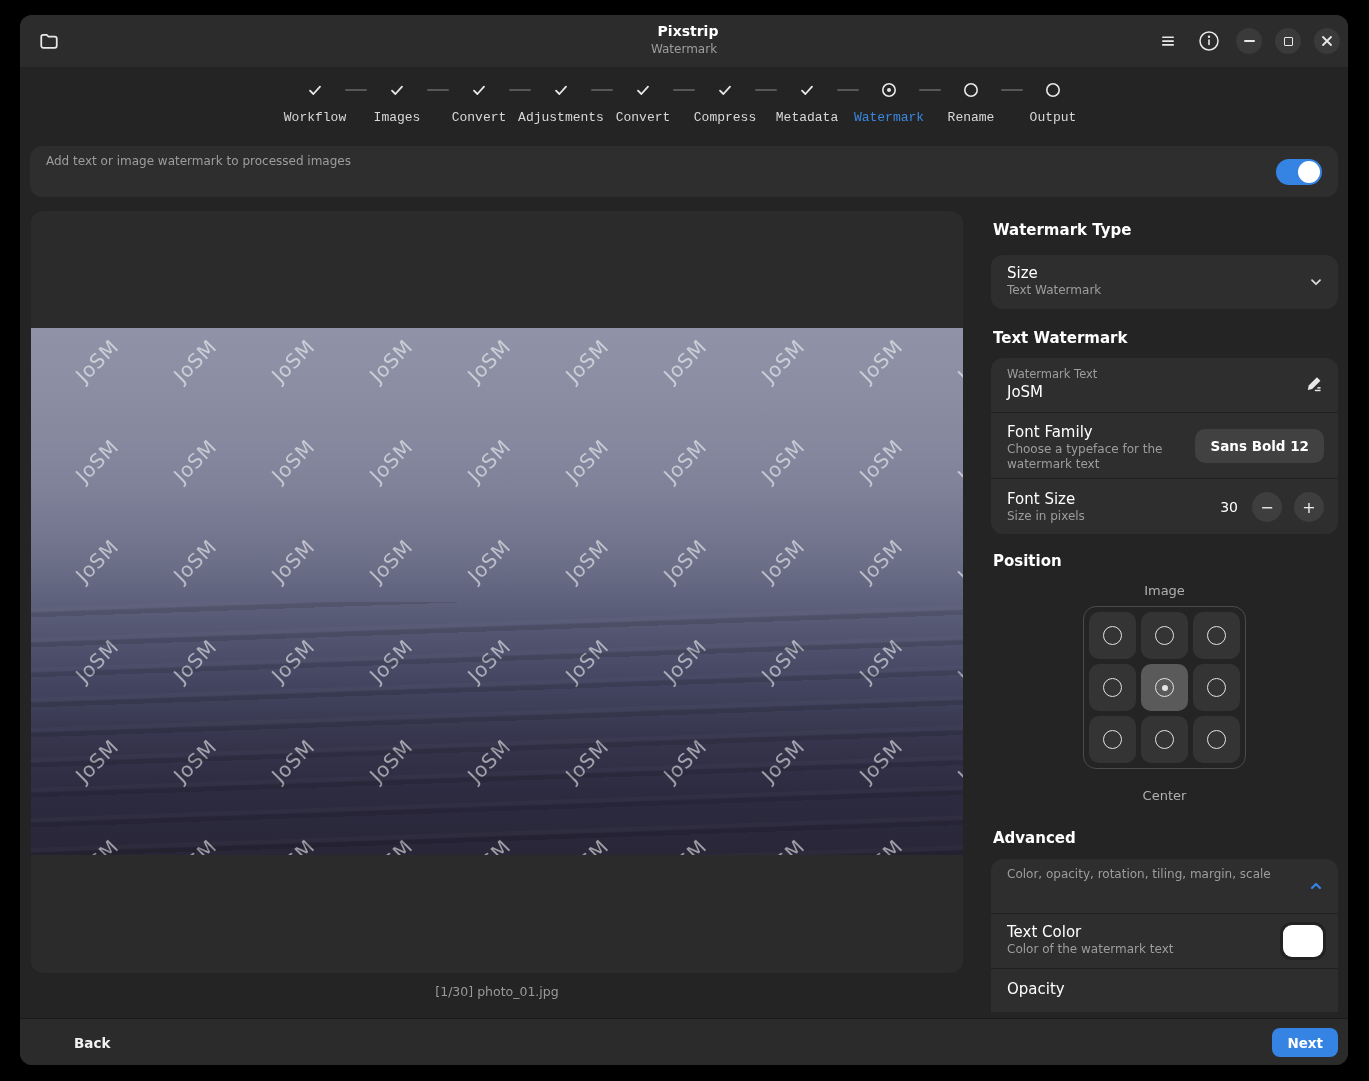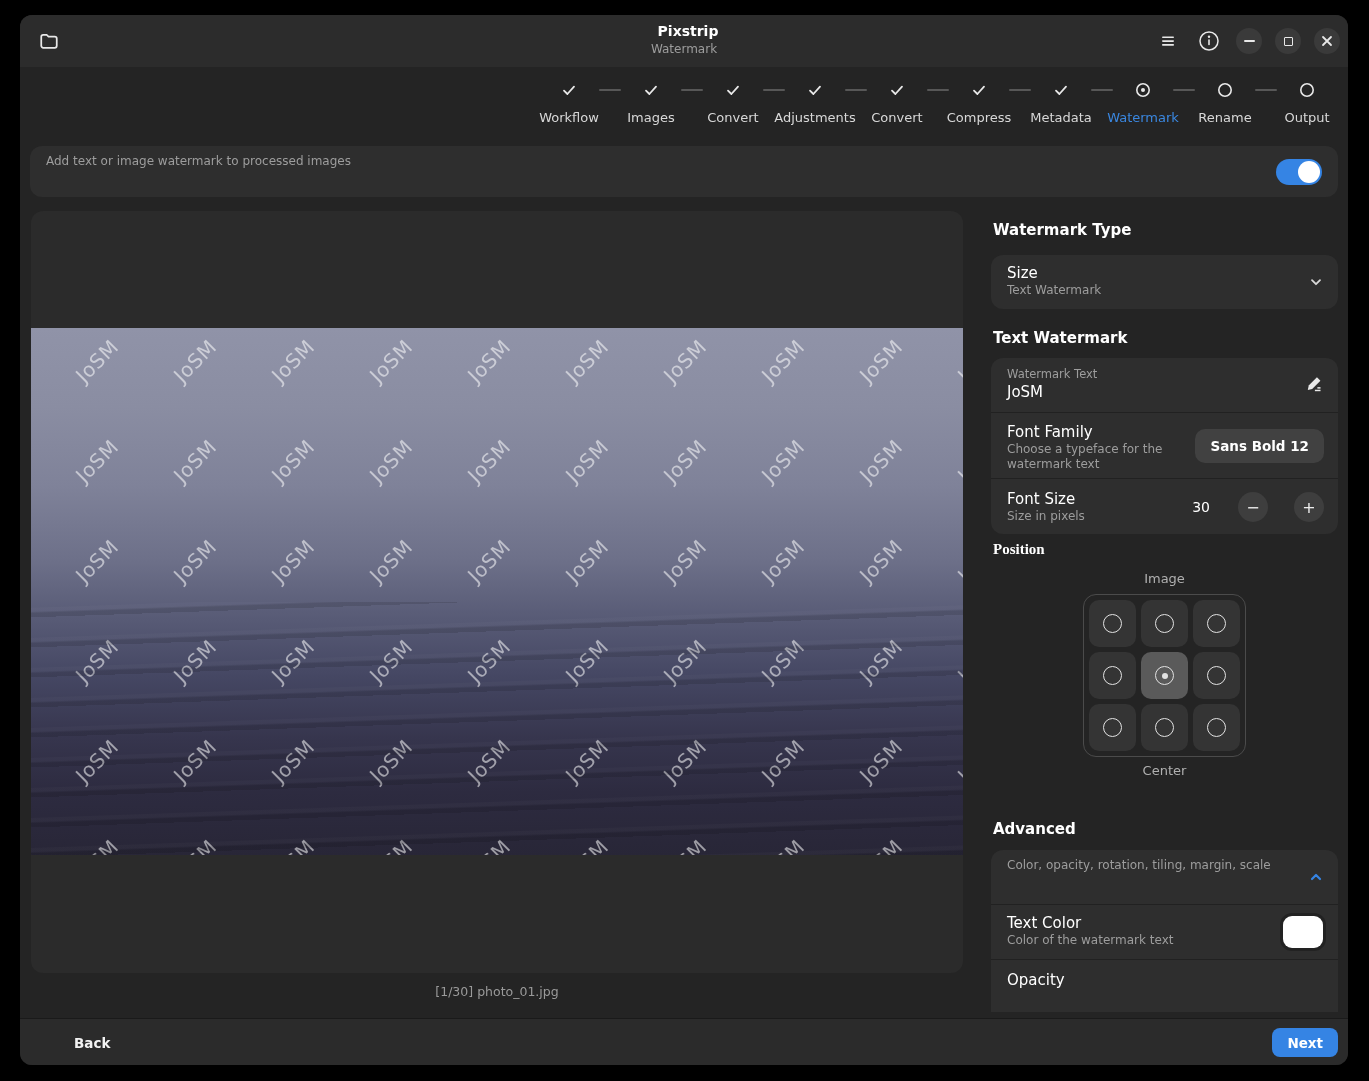--- a/index.html
+++ b/index.html
@@ -19,21 +19,21 @@
   .hb-title .s { font-size:12px; color:#9d9d9d; line-height:17px; }
   .hb-right { position:absolute; right:8px; top:0; height:52px; display:flex; align-items:center; gap:13px; }
   .hb-iconbtn { width:28px; height:28px; display:flex; align-items:center; justify-content:center; border-radius:50%; }
   .wc { width:26px; height:26px; border-radius:50%; background:#3a3a3a; display:flex;
     align-items:center; justify-content:center; }
   .bar { background:#e8e8e8; border-radius:1px; }
   .maxsq { width:9px; height:9px; border:1.5px solid #e8e8e8; border-radius:1px; }
 
   
   .stepper { position:absolute; top:60px; left:0; right:0; height:66px;
-    display:flex; justify-content:flex-end; }
+    display:flex; justify-content:center;font-family:Liberation Mono, monospace; }
   .step { position:relative; width:82px; display:flex; flex-direction:column; align-items:center; }
   .step-icon { margin-top:7px; height:16px; }
   .step-label { margin-top:12px; font-size:13px; color:#d8d8d8; white-space:nowrap; }
   .step-label.current { color:#3a87e0; }
   .dash { position:absolute; left:-11px; top:14px; width:22px; height:2px; background:#575757; border-radius:1px; }
 
   
   .enable-card { position:absolute; top:131px; left:10px; width:1308px; height:51px;
     background:#2e2e2e; border-radius:12px; padding:7px 16px; }
   .enable-card .t { font-size:15px; line-height:20px; }
@@ -71,38 +71,38 @@
   .tw-row1 { height:54px; padding:8px 16px; }
   .tw-row1 .lbl { font-size:11.5px; color:#9d9d9d; line-height:16px; }
   .tw-row1 .val { font-size:15px; line-height:21px; }
   .edit-ic { position:absolute; right:15px; top:17px; }
   .tw-row2 { height:66px; padding:9px 16px; }
   .tw-row2 .s { width:170px; }
   .fontbtn { position:absolute; right:14px; top:16px; height:34px; padding:0 15px;
     background:#414141; border-radius:10px; display:flex; align-items:center;
     font-size:13.5px; font-weight:bold; color:#fff; }
   .tw-row3 { height:56px; padding:10px 16px; }
-  .spin { position:absolute; right:14px; top:13px; display:flex; align-items:center; gap:26px; }
+  .spin { position:absolute; right:14px; top:13px; display:flex; align-items:center; gap:12px; }
   .spin .num { font-size:14px; margin-right:2px; }
   .cbtn { width:30px; height:30px; border-radius:50%; background:#3e3e3e; color:#ededed;
     font-size:16px; display:flex; align-items:center; justify-content:center; }
 
   .pos-sub { margin-top:5px; font-size:15px; color:#b5b5b5; line-height:20px; margin-left:1px; }
   .axis-label { margin-top:12px; text-align:center; font-size:13px; color:#b0b0b0; line-height:16px; }
   .pos-grid { margin:7px auto 0; width:163px; height:163px; border:1px solid #4b4b4b; border-radius:13px;
     padding:5px; display:grid; grid-template-columns:repeat(3,47px); grid-template-rows:repeat(3,47px); gap:5px; }
   .pos-cell { background:#343434; border-radius:10px; display:flex; align-items:center; justify-content:center; }
   .pos-cell.sel { background:#5a5a5a; }
   .ring { width:19px; height:19px; border:1.5px solid #e2e2e2; border-radius:50%; position:relative; }
   .ring.dot::after { content:""; position:absolute; left:50%; top:50%; width:6px; height:6px;
     margin:-3px 0 0 -3px; border-radius:50%; background:#e2e2e2; }
-  .center-label { margin-top:5px; text-align:center; font-size:13px; color:#b0b0b0; line-height:17px; }
-
-  .h-pos { margin-top:6px;font-family:Liberation Serif, serif; }
-  .h-adv { margin-top:41px; }
+  .center-label { margin-top:18px; text-align:center; font-size:13px; color:#b0b0b0; line-height:17px; }
+
+  .h-pos { margin-top:18px; }
+  .h-adv { margin-top:25px; }
   .h-tw  { margin-top:20px; }
   .h-wt  { margin-top:10px; }
   .adv-card { margin-top:11px; border-radius:12px 12px 0 0; }
   .adv-row1 { height:54px; padding:8px 16px; }
   .adv-row2 { height:55px; padding:8px 16px; }
   .adv-row3 { height:56px; padding:10px 16px; }
   .swatch { position:absolute; right:15px; top:11px; width:40px; height:32px; border-radius:9px;
     background:#fff; box-shadow:0 0 0 3px #222; }
 
   

